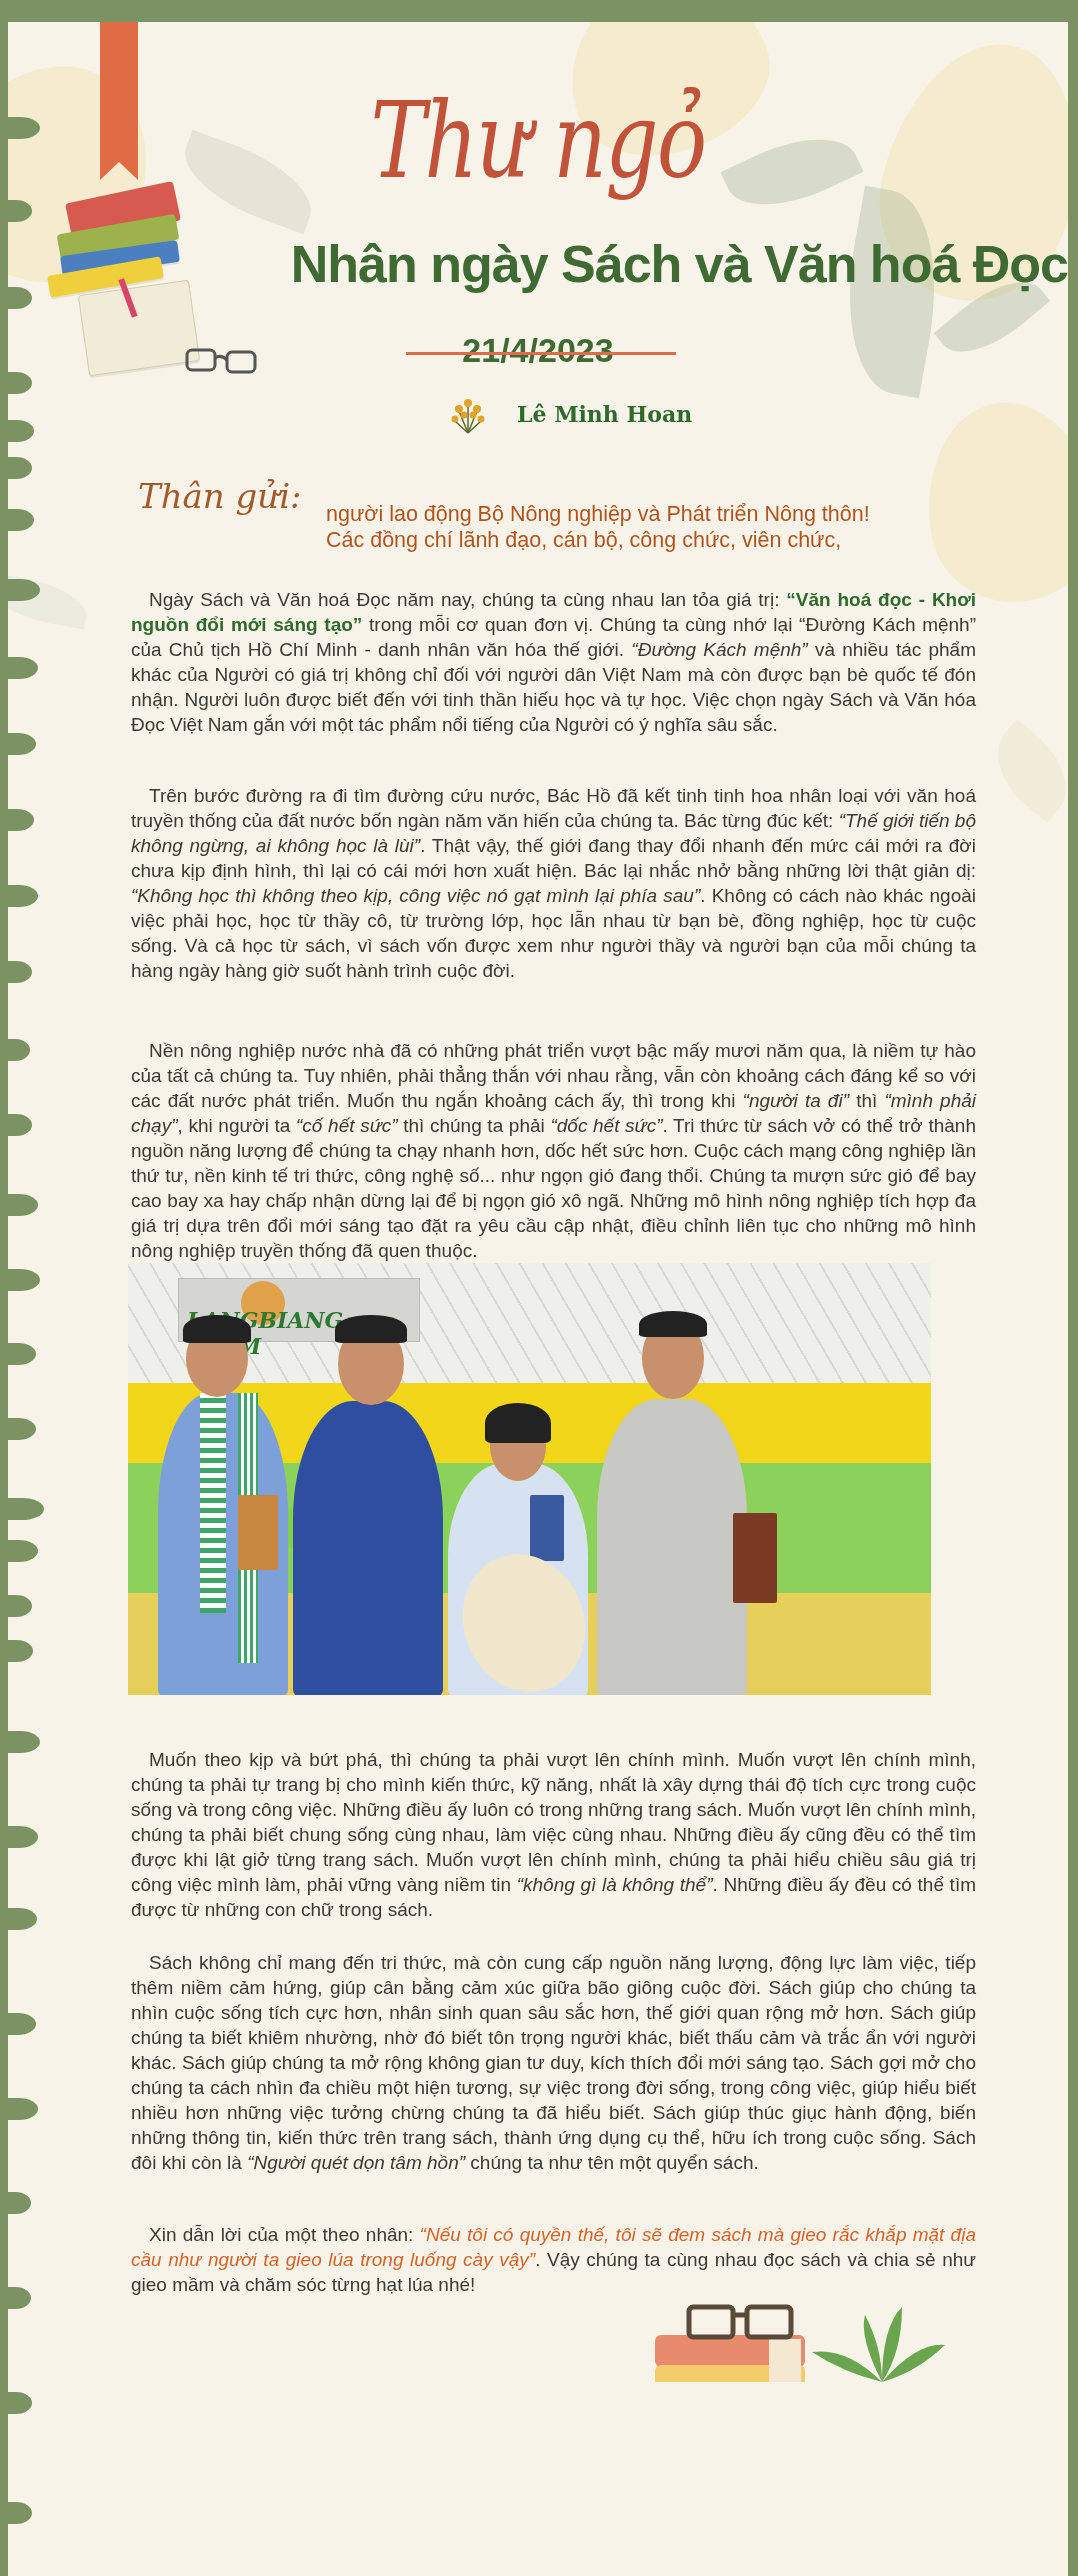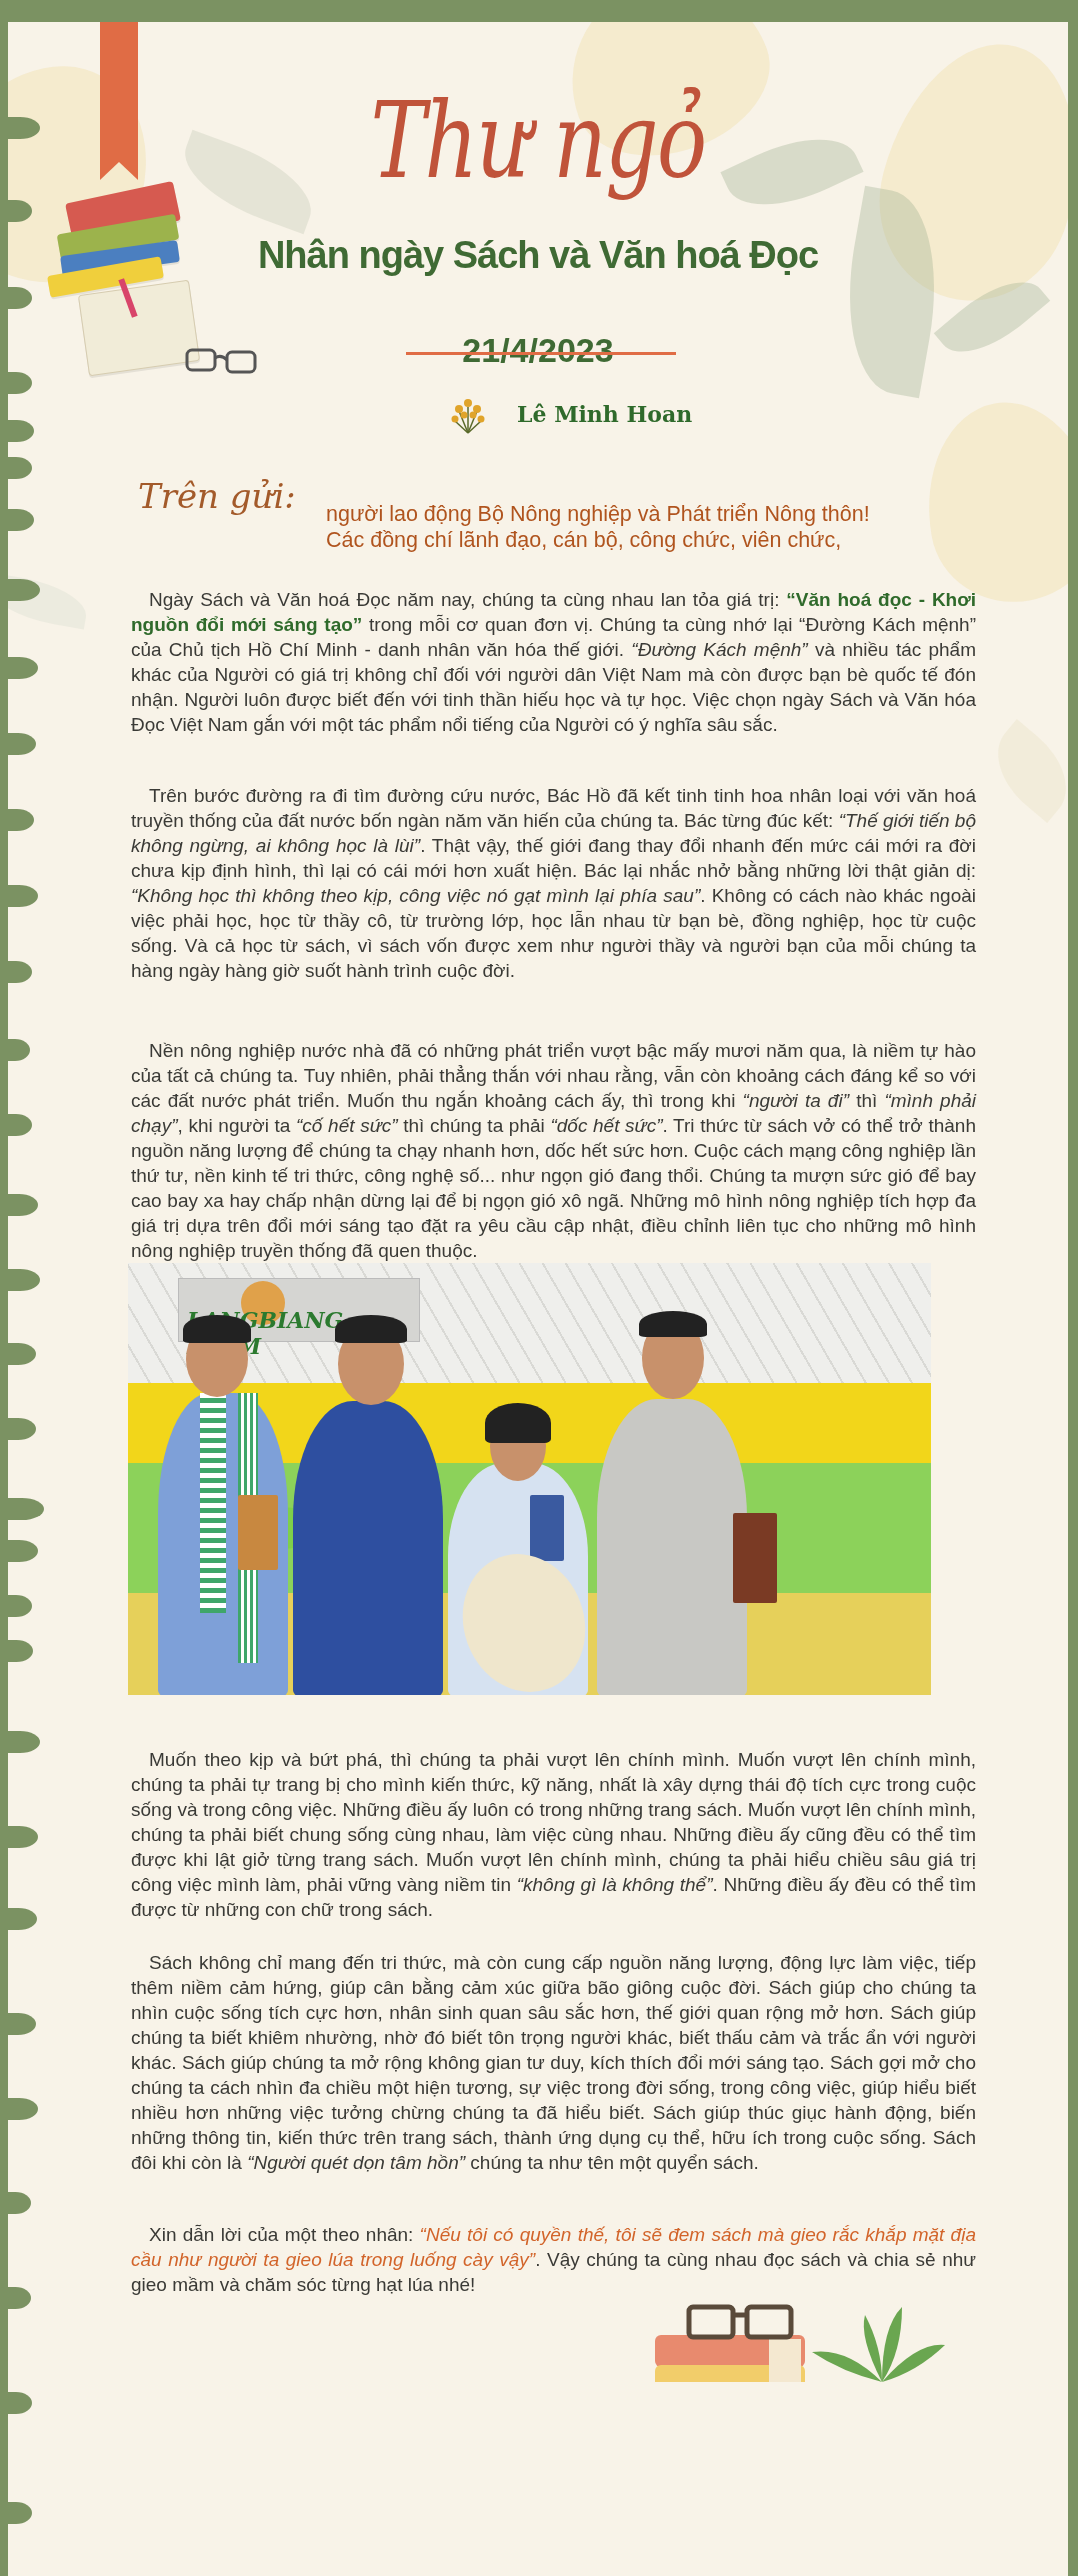--- a/index.html
+++ b/index.html
@@ -23,22 +23,22 @@
 
   .books { position: absolute; left: 35px; top: 170px; width: 230px; height: 220px; }
   .book { position: absolute; border-radius: 4px; box-shadow: 0 2px 0 rgba(0,0,0,.08); }
 
   .title-script {
     position: absolute; left: 0; width: 1060px; top: 58px; text-align: center;
     font-family: "DejaVu Serif", serif; font-style: italic; font-size: 104px;
     color: #c0533a; letter-spacing: -2px; transform: scaleX(.8);
   }
   .subtitle {
-    position: absolute; left: 0; width: 1060px; top: 212px; text-align: center;
-    font-family: "Liberation Sans", sans-serif; font-weight: bold; font-size: 38px; color: #3f6a34;
+    position: absolute; left: 0; width: 1060px; top: 212px; text-align: right;
+    font-family: "Liberation Sans", sans-serif; font-weight: bold; font-size: 52px; color: #3f6a34;
     letter-spacing: -1px;
   }
   .date {
     position: absolute; left: 0; width: 1060px; top: 266px; text-align: center;
     font-weight: bold; font-size: 34px; color: #3f6a34; margin-top: 43px;
   }
   .divider { position: absolute; left: 398px; top: 330px; width: 270px; height: 3px; background: #e06c45; }
   .author { position: absolute; left: 439px; top: 370px; height: 44px; display: flex; align-items: center; gap: 28px; }
   .author-name { font-family: "DejaVu Serif", serif; font-weight: bold; font-size: 22px; color: #2f6a2b; }
   .flower-icon { width: 42px; height: 42px; }
@@ -133,21 +133,21 @@
         <circle cx="8" cy="26" r="3.5"></circle>
           <circle cx="34" cy="26" r="3.5"></circle>
           <circle cx="17" cy="22" r="3.5"></circle>
           <circle cx="26" cy="22" r="3.5"></circle>
       </g>
     </svg>
     <span class="author-name">Lê Minh Hoan</span>
   </div>
 
   <div class="greeting">
-    <span class="greeting-label">Trên gửi:</span>
+    <span class="greeting-label">Thân gửi:</span>
     <div class="greeting-text">
       <div>người lao động Bộ Nông nghiệp và Phát triển Nông thôn!</div>
       <div>Các đồng chí lãnh đạo, cán bộ, công chức, viên chức,</div>
     </div>
   </div>
 
   <div class="para p1"><span>Ngày Sách và Văn hoá Đọc năm nay, chúng ta cùng nhau lan tỏa giá trị: </span><b class="green">“Văn hoá đọc - Khơi nguồn đổi mới sáng tạo”</b><span> trong mỗi cơ quan đơn vị. Chúng ta cùng nhớ lại “Đường Kách mệnh” của Chủ tịch Hồ Chí Minh - danh nhân văn hóa thế giới. </span><i>“Đường Kách mệnh”</i><span> và nhiều tác phẩm khác của Người có giá trị không chỉ đối với người dân Việt Nam mà còn được bạn bè quốc tế đón nhận. Người luôn được biết đến với tinh thần hiếu học và tự học. Việc chọn ngày Sách và Văn hóa Đọc Việt Nam gắn với một tác phẩm nổi tiếng của Người có ý nghĩa sâu sắc.</span></div>
 
   <div class="para p2"><span>Trên bước đường ra đi tìm đường cứu nước, Bác Hồ đã kết tinh tinh hoa nhân loại với văn hoá truyền thống của đất nước bốn ngàn năm văn hiến của chúng ta. Bác từng đúc kết: </span><i>“Thế giới tiến bộ không ngừng, ai không học là lùi”</i><span>. Thật vậy, thế giới đang thay đổi nhanh đến mức cái mới ra đời chưa kịp định hình, thì lại có cái mới hơn xuất hiện. Bác lại nhắc nhở bằng những lời thật giản dị: </span><i>“Không học thì không theo kịp, công việc nó gạt mình lại phía sau”</i><span>. Không có cách nào khác ngoài việc phải học, học từ thầy cô, từ trường lớp, học lẫn nhau từ bạn bè, đồng nghiệp, học từ cuộc sống. Và cả học từ sách, vì sách vốn được xem như người thầy và người bạn của mỗi chúng ta hàng ngày hàng giờ suốt hành trình cuộc đời.</span></div>
 

